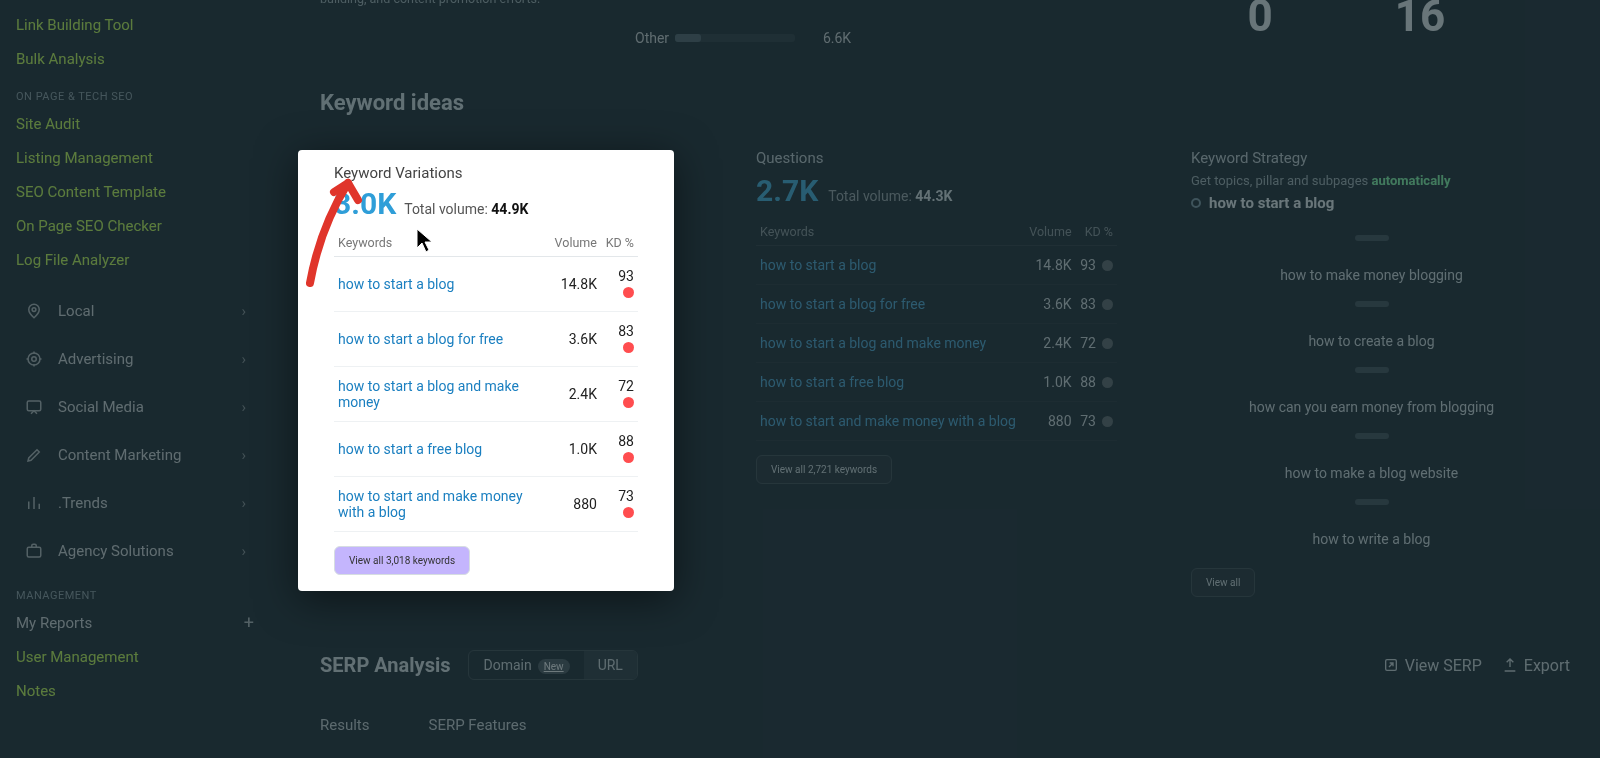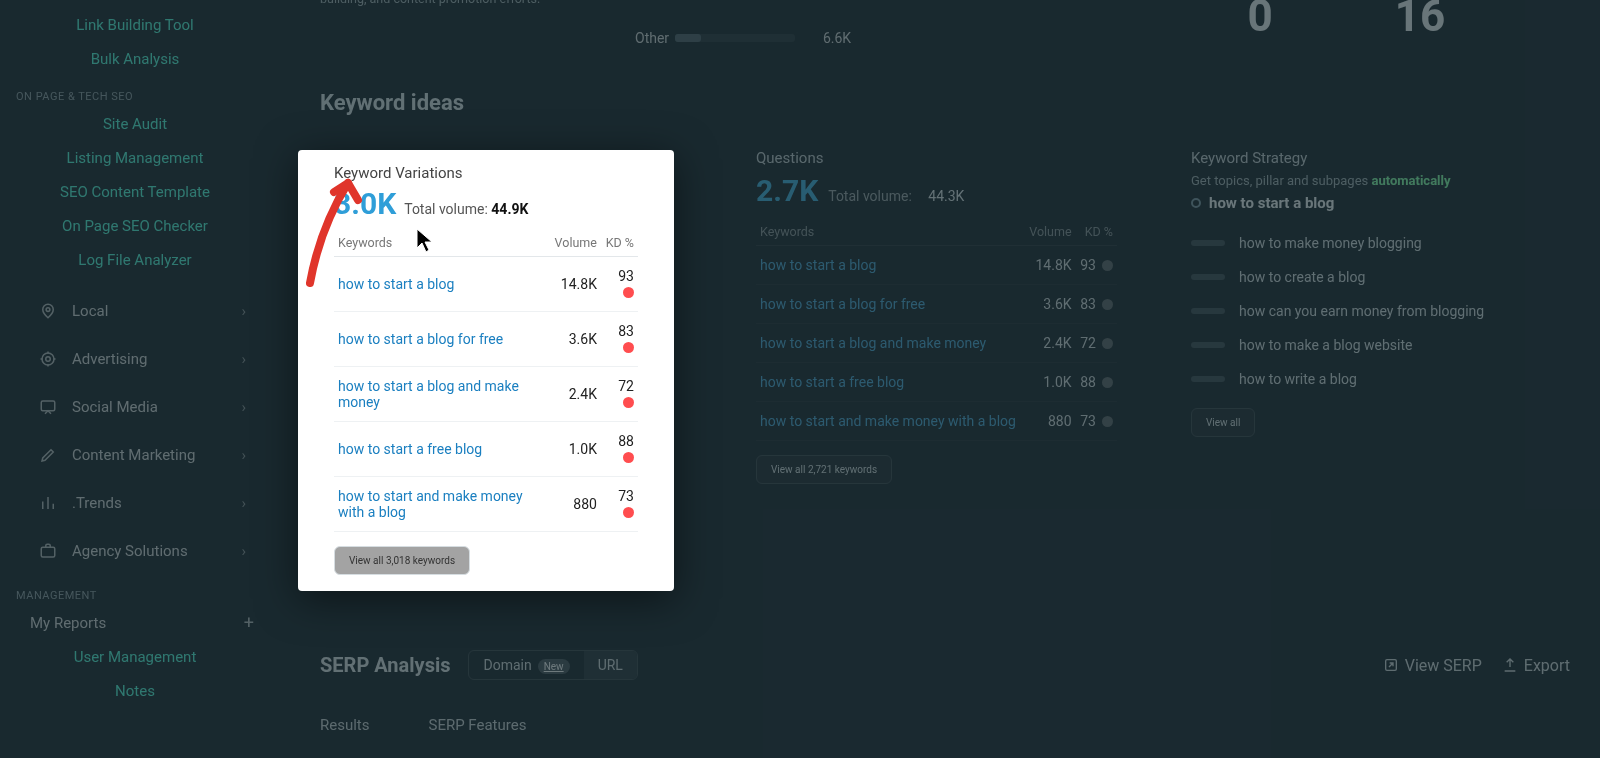--- a/index.html
+++ b/index.html
@@ -22,25 +22,25 @@
   }
 
   .sidebar {
     position: absolute;
     left: 0; top: 0;
     width: 270px;
     height: 100%;
     padding: 8px 14px;
     font-size: 15px;
   }
-  .sidebar .link { padding: 8px 2px; color: #5eead4; cursor: pointer; text-align: center; }
+  .sidebar .link { padding: 8px 2px; color: #bef264; cursor: pointer; }
   .sidebar .section-label { font-size: 11px; letter-spacing: .5px; color: #8ea0a8; padding: 14px 2px 4px; text-transform: uppercase; }
   .sidebar .nav-row {
     display: flex; align-items: center; justify-content: space-between;
-    padding: 14px 10px; border-radius: 8px; cursor: pointer; margin-left: 14px;
+    padding: 14px 10px; border-radius: 8px; cursor: pointer;
   }
   .sidebar .nav-row .left { display: flex; align-items: center; gap: 14px; }
   .sidebar .nav-row .ico { width: 20px; height: 20px; display:flex;align-items:center;justify-content:center; color:#aeb8bd; }
   .sidebar .chev { color:#8a969c; }
   .sidebar .plus { color:#aeb8bd; font-size:18px; line-height:1; }
 
   .main {
     position: absolute;
     left: 290px; top: 0; right: 0; height: 100%;
   }
@@ -58,21 +58,21 @@
 
   .kw-section { position:absolute; left:30px; top:90px; right:30px; }
   .kw-title { font-size:22px; font-weight:700; color:#cdd9de; margin-bottom:18px; }
   .kw-panels { display:flex; gap:38px; }
   .panel { flex:1; border-radius:10px; padding:16px 18px 20px; }
 
   .panel h3 { font-size:15px; font-weight:400; color:#b9c6cc; margin-bottom:6px; }
   .panel .big { display:flex; align-items:baseline; gap:10px; margin-bottom:10px; }
   .panel .big .num { font-size:30px; font-weight:700; color:#4fb0d9; }
   .panel .big .tv { font-size:14px; color:#9aa7ad; }
-  .panel .big .tv b { color:#d0dbe0; font-weight:400;margin-left:13px; }
+  .panel .big .tv b { color:#d0dbe0; font-weight:700; }
 
   table.kw { width:100%; border-collapse:collapse; font-size:14px; }
   table.kw th { text-align:left; font-weight:400; font-size:12.5px; color:#8b989e; padding:6px 4px; border-bottom:1px solid #3c4b53; }
   table.kw th.r, table.kw td.r { text-align:right; }
   table.kw td { padding:11px 4px; border-bottom:1px solid #36444c; color:#c7d2d7; vertical-align:middle; }
   table.kw td.keyword a { color:#57a9d3; text-decoration:none; }
   .kd-dot { display:inline-block; width:11px; height:11px; border-radius:50%; margin-left:6px; vertical-align:-1px; }
   .view-all-btn {
     display:inline-block; margin-top:14px; padding:8px 14px; border:1px solid #4a5961; border-radius:6px;
     font-size:10px; color:#cbd6db; cursor:pointer; background:rgba(255,255,255,0.03);
@@ -87,27 +87,27 @@
   .highlight-panel h3 { font-size:15px; font-weight:400; color:#444; padding:0 20px 4px; }
   .highlight-panel .big { display:flex; align-items:baseline; gap:8px; padding:0 20px 8px; }
   .highlight-panel .big .num { font-size:30px; font-weight:700; color:#2f9ed8; }
   .highlight-panel .big .tv { font-size:14px; color:#555; }
   .highlight-panel .big .tv b { color:#111; }
   .highlight-panel table.kw th { color:#777; border-bottom:1px solid #e3e7ea; }
   .highlight-panel table.kw td { border-bottom:1px solid #eef1f3; color:#222; }
   .highlight-panel table.kw td.keyword a { color:#1a7fc0; }
   .highlight-panel .inner-pad { padding:0 20px; }
   .highlight-panel .view-all-btn {
-    border:1px solid #d6dde1; color:#333; background:#a3a3a3; margin-left:20px;
+    border:1px solid #d6dde1; color:#333; background:#c4b5fd; margin-left:20px;
   }
 
   
   .strategy .root { display:flex; align-items:center; gap:8px; font-weight:700; color:#dde6ea; margin:6px 0 14px; font-size:15px; }
   .strategy .root .radio-dot { width:10px; height:10px; border-radius:50%; border:2px solid #7f9aa6; }
-  .strategy .item { display:flex; align-items:center; gap:14px; padding:9px 0; }
+  .strategy .item { display:flex; align-items:center; gap:26px; padding:9px 0;flex-direction:column; }
   .strategy .item .stub { width:34px; height:6px; border-radius:3px; background:#4c5d67; }
   .strategy .item .txt { color:#c8d4d9; }
   .strategy .view-all-btn { margin-top:12px; }
 
   
   .serp-block { position:absolute; left:30px; top:650px; right:30px; }
   .serp-head { display:flex; align-items:center; gap:18px; }
   .serp-head .title { font-size:20px; font-weight:700; color:#cfd9de; }
   .seg { display:flex; border:1px solid #4a5961; border-radius:6px; overflow:hidden; }
   .seg .opt { padding:6px 14px; font-size:14px; cursor:pointer; color:#c6d1d6; }

